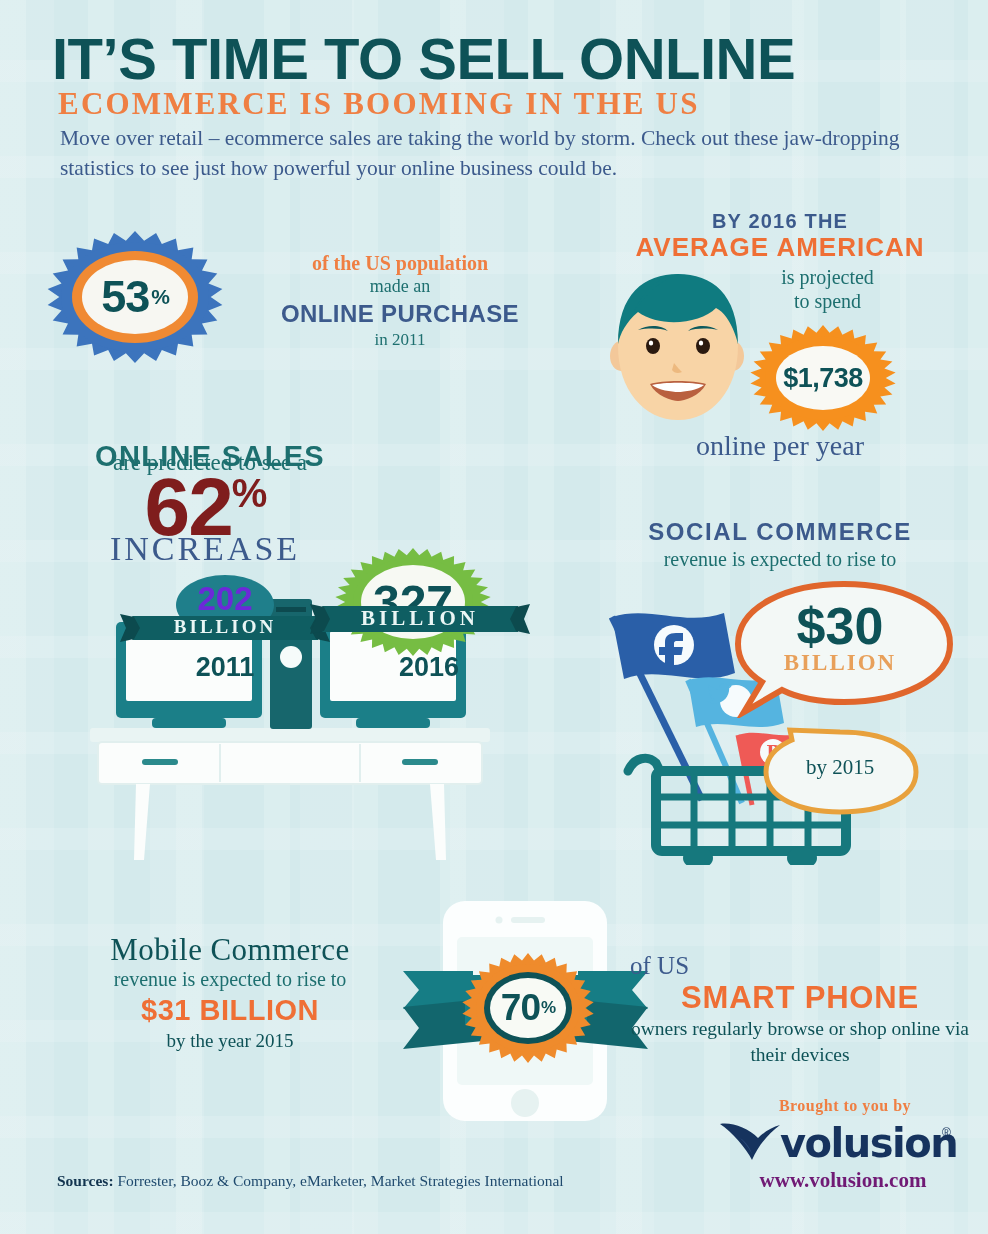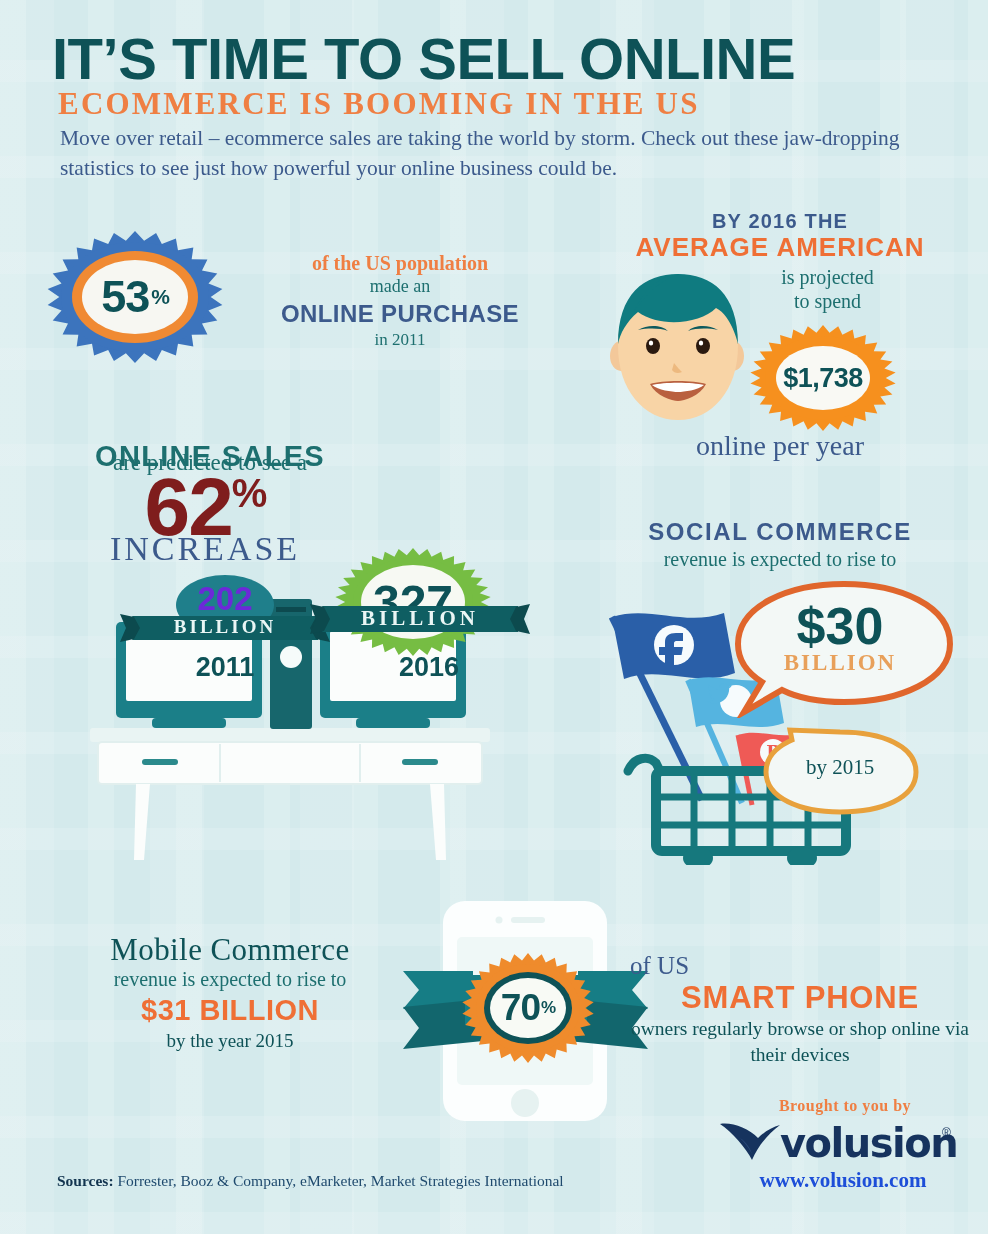--- a/index.html
+++ b/index.html
@@ -130,21 +130,21 @@
        font-family:"Liberation Serif",serif;font-size:19.5px;color:#0e5257;line-height:1.35;}
 
   
   .brought{position:absolute;left:730px;top:1097px;width:230px;text-align:center;
        font-family:"Liberation Serif",serif;font-size:16px;font-weight:bold;color:#ef7f43;letter-spacing:0.5px;}
   .logo{position:absolute;left:718px;top:1118px;width:250px;height:48px;}
   .logo-text{position:absolute;left:62px;top:2px;font-size:40px;font-weight:bold;
        color:#16335e;letter-spacing:-1.5px;font-family:"DejaVu Sans",sans-serif;}
   .logo-reg{position:absolute;left:224px;top:8px;font-size:12px;color:#16335e;}
   .site{position:absolute;left:718px;top:1168px;width:250px;text-align:center;
-       font-family:"Liberation Serif",serif;font-size:21px;font-weight:bold;color:#1d4ed8;}
+       font-family:"Liberation Serif",serif;font-size:21px;font-weight:bold;color:#701a75;}
   .sources{position:absolute;left:57px;top:1172px;
        font-family:"Liberation Serif",serif;font-size:15.5px;color:#1f4a6e;}
   .sources b{color:#12344f;}
 </style>
 </head>
 <body>
 
 <div class="bg-pattern"></div>
 <div class="bg-pattern2"></div>
 

